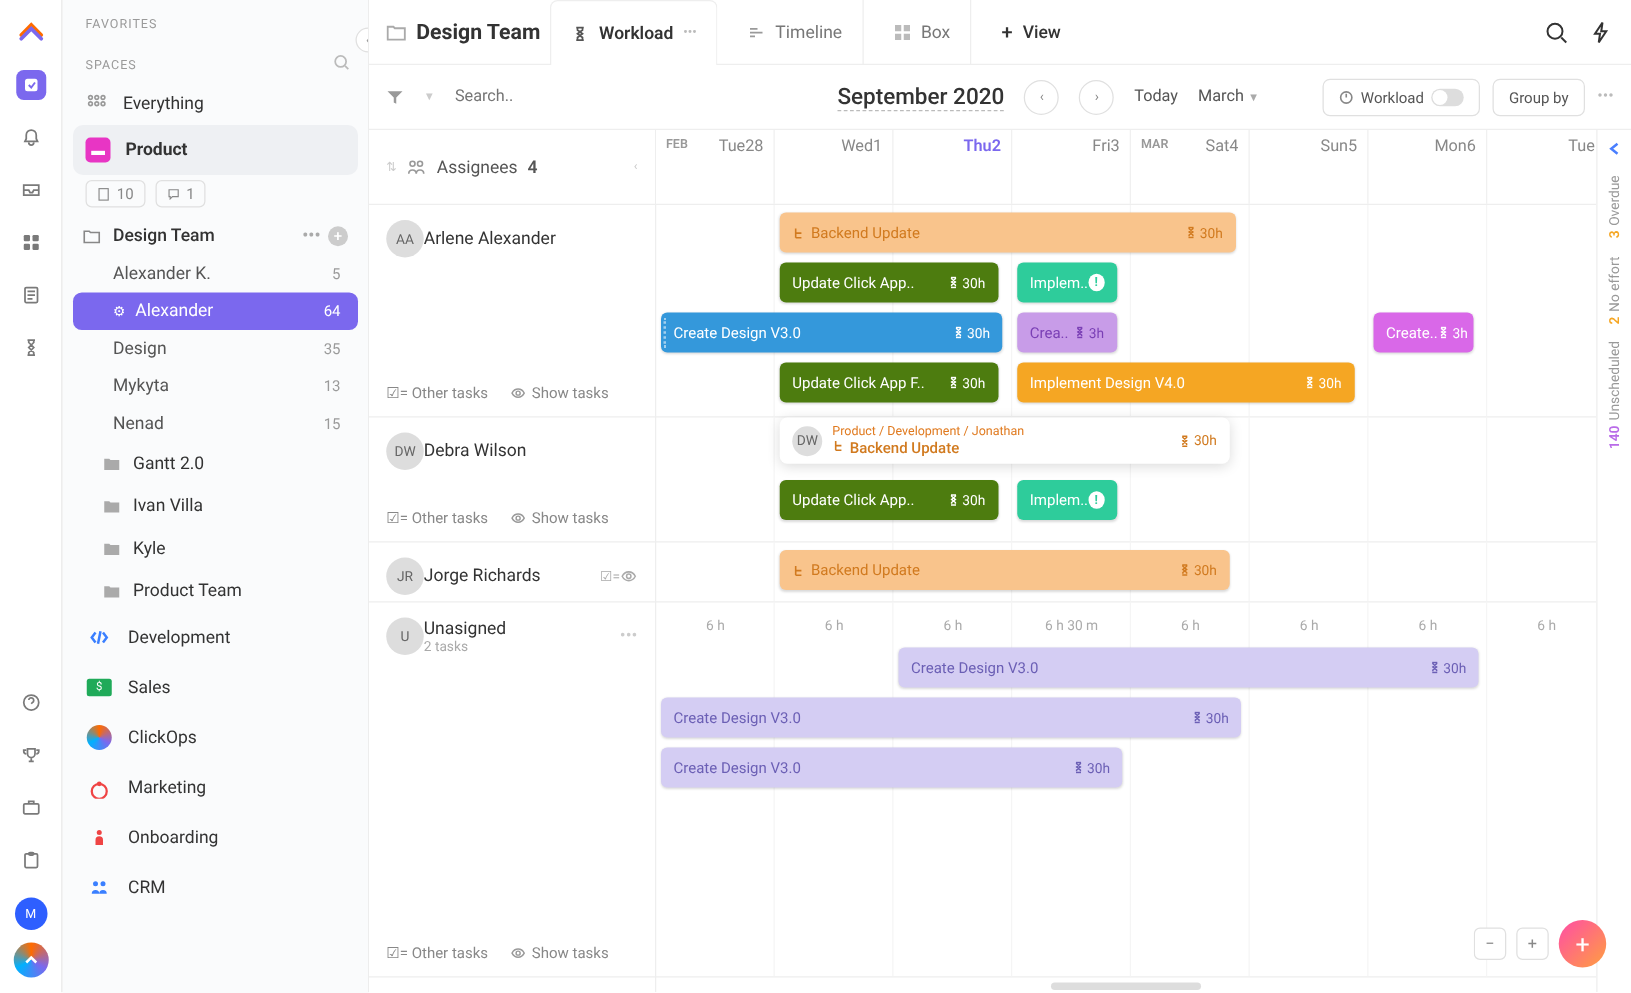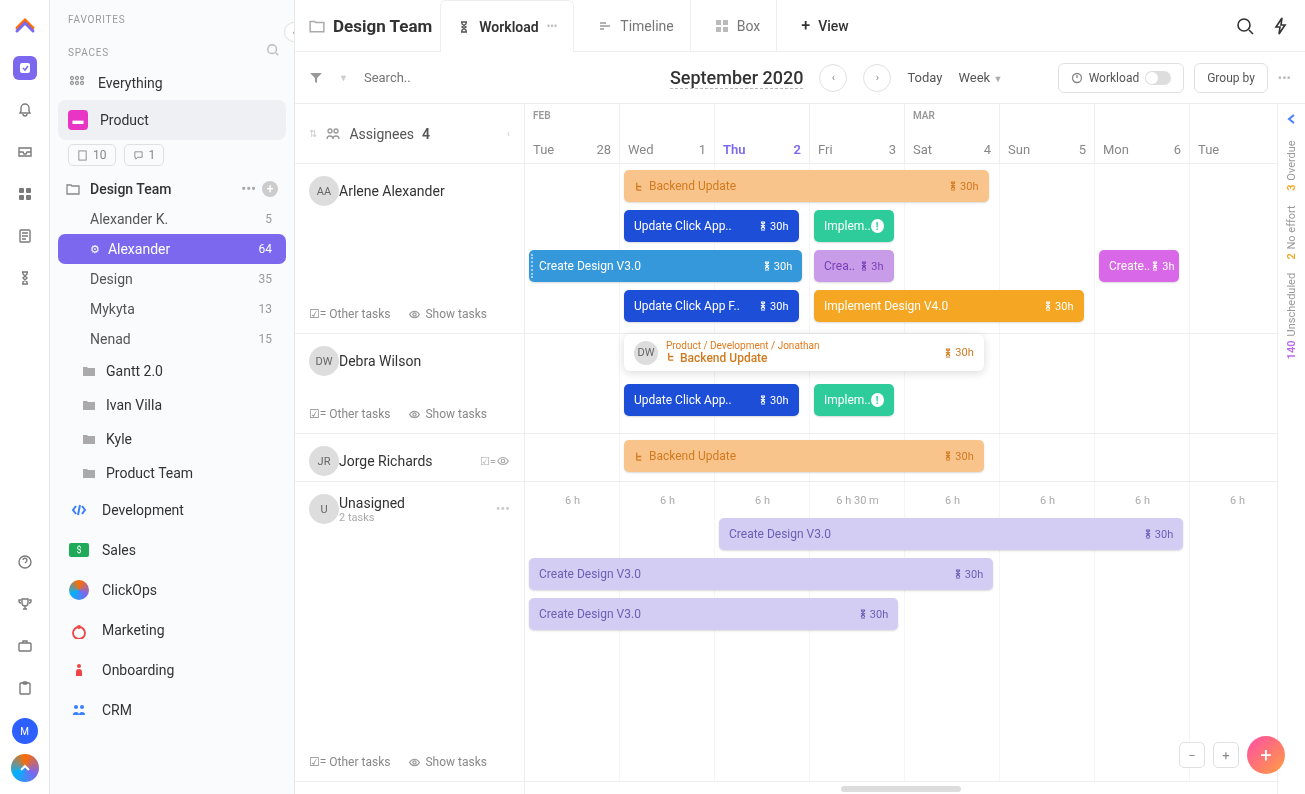--- a/index.html
+++ b/index.html
@@ -54,33 +54,33 @@
 
 .grid{flex:1;display:flex;overflow:hidden;position:relative}
 .asscol{width:230px;border-right:1px solid #eee;display:flex;flex-direction:column}
 .asshdr{height:60px;border-bottom:1px solid #eee;display:flex;align-items:center;padding:0 14px;gap:8px;color:#555;font-size:14px}
 .assrow{border-bottom:1px solid #eee;padding:12px 14px;display:flex;flex-direction:column;gap:8px}
 .assname{display:flex;align-items:center;font-size:14px;color:#333}
 .avimg{width:30px;height:30px;border-radius:50%;background:#ddd;display:flex;align-items:center;justify-content:center;font-size:11px;color:#666}
 .othertasks{display:flex;gap:18px;color:#888;font-size:12px;align-items:center}
 .timeline{flex:1;overflow:auto;position:relative}
 .days-hdr{height:60px;border-bottom:1px solid #eee;display:flex;position:sticky;top:0;background:#fff;z-index:2}
-.daycol{flex:1;min-width:95px;border-right:1px solid #f0f0f0;padding:6px 8px;display:flex;flex-direction:column;justify-content:space-between}
+.daycol{flex:1;min-width:95px;border-right:1px solid #f0f0f0;padding:6px 8px;display:flex;flex-direction:row;justify-content:space-between}
 .daycol .mlabel{font-size:10px;color:#999;font-weight:600}
 .daycol .drow{display:flex;justify-content:space-between;font-size:13px;color:#888}
 .daycol.today .drow{color:#7b68ee;font-weight:600}
 .timeline-body{position:relative}
 .tl-row{border-bottom:1px solid #eee;position:relative;display:flex}
 .tl-row .bg{position:absolute;inset:0;display:flex}
 .tl-row .bg .c{flex:1;min-width:95px;border-right:1px solid #f5f5f5}
 .tasks{position:relative;width:100%;padding:6px 0}
 .task{position:absolute;height:32px;border-radius:5px;display:flex;align-items:center;padding:0 10px;color:#fff;font-size:12px;overflow:hidden;white-space:nowrap;cursor:pointer;box-shadow:0 1px 2px rgba(0,0,0,.15)}
 .task .dur{margin-left:auto;font-size:11px;display:flex;align-items:center;gap:2px}
 .task.orange{background:#f9c48c;color:#d17a1f}
-.task.purple{background:#1d4ed8}
+.task.purple{background:#4d7c0f}
 .task.teal{background:#2ecc9b}
 .task.blue{background:#3498db}
 .task.lilac{background:#c89ce8;color:#7a3fb5}
 .task.magenta{background:#d968e8}
 .task.amber{background:#f5a623}
 .task.lav{background:#d4cdf3;color:#6b5fb5}
 .task .grip{position:absolute;left:2px;top:4px;bottom:4px;width:3px;border-left:2px dotted rgba(255,255,255,.55)}
 .hours{display:flex;height:24px;align-items:center}
 .hours .hc{flex:1;min-width:95px;text-align:center;font-size:11px;color:#aaa}
 .right-strip{width:28px;border-left:1px solid #eee;display:flex;flex-direction:column;align-items:center;padding-top:8px;gap:14px}
@@ -194,21 +194,21 @@
           <circle cx="9" cy="4" r="1.5"></circle>
           <circle cx="14" cy="4" r="1.5"></circle>
           <circle cx="4" cy="9" r="1.5"></circle>
           <circle cx="9" cy="9" r="1.5"></circle>
           <circle cx="14" cy="9" r="1.5"></circle>
         </svg>
       <span>Everything</span>
     </div>
     <div class="item sp-active">
       <div class="sq" style="background:#e835c4">▬</div>
-      <span style="font-weight:400">Product</span>
+      <span style="font-weight:700">Product</span>
     </div>
     <div class="pills">
       <div class="pill">
           <svg width="11" height="11" viewBox="0 0 12 12" fill="none" stroke="currentColor">
             <rect x="2" y="1" width="8" height="10"></rect>
           </svg>
           <span>10</span>
         </div>
       <div class="pill">
           <svg width="11" height="11" viewBox="0 0 12 12" fill="none" stroke="currentColor">
@@ -386,21 +386,21 @@
     <div class="toolbar">
       <svg width="14" height="14" viewBox="0 0 14 14" fill="#999">
           <path d="M1 2h12l-5 5v5l-2-1V7z"></path>
         </svg>
       <span style="color:#ccc;font-size:9px">▼</span>
       <input class="search-inp" placeholder="Search.." style="">
       <span class="month">September 2020</span>
       <div class="navbtn">‹</div>
       <div class="navbtn">›</div>
       <span class="tbtn">Today</span>
-      <span class="tbtn"><span>Week</span> <span style="font-size:9px;color:#aaa">▼</span></span>
+      <span class="tbtn"><span>March</span> <span style="font-size:9px;color:#aaa">▼</span></span>
       <div class="tb-right2">
         <div class="btn">
           <svg width="12" height="12" viewBox="0 0 12 12" fill="none" stroke="#888" stroke-width="1.3">
               <circle cx="6" cy="6" r="4.5"></circle>
               <path d="M6 3v3"></path>
             </svg>
           <span>Workload</span>
           <div class="toggle"></div>
         </div>
         <div class="btn">

